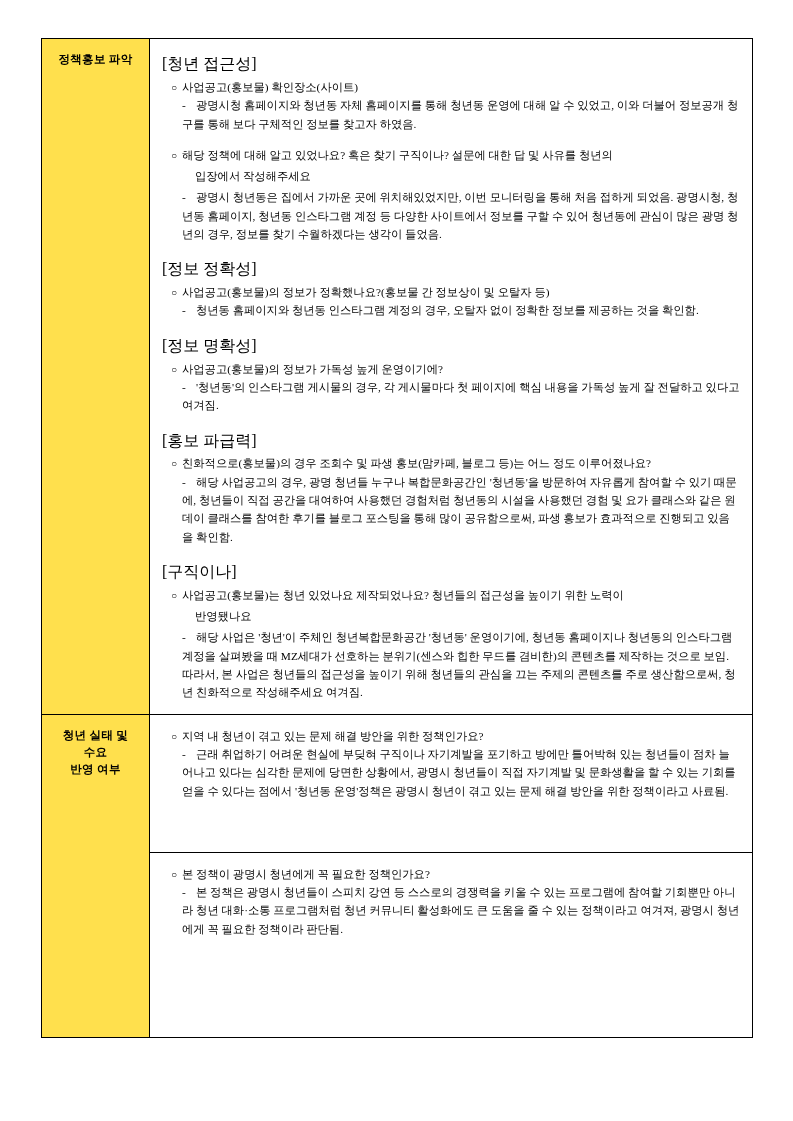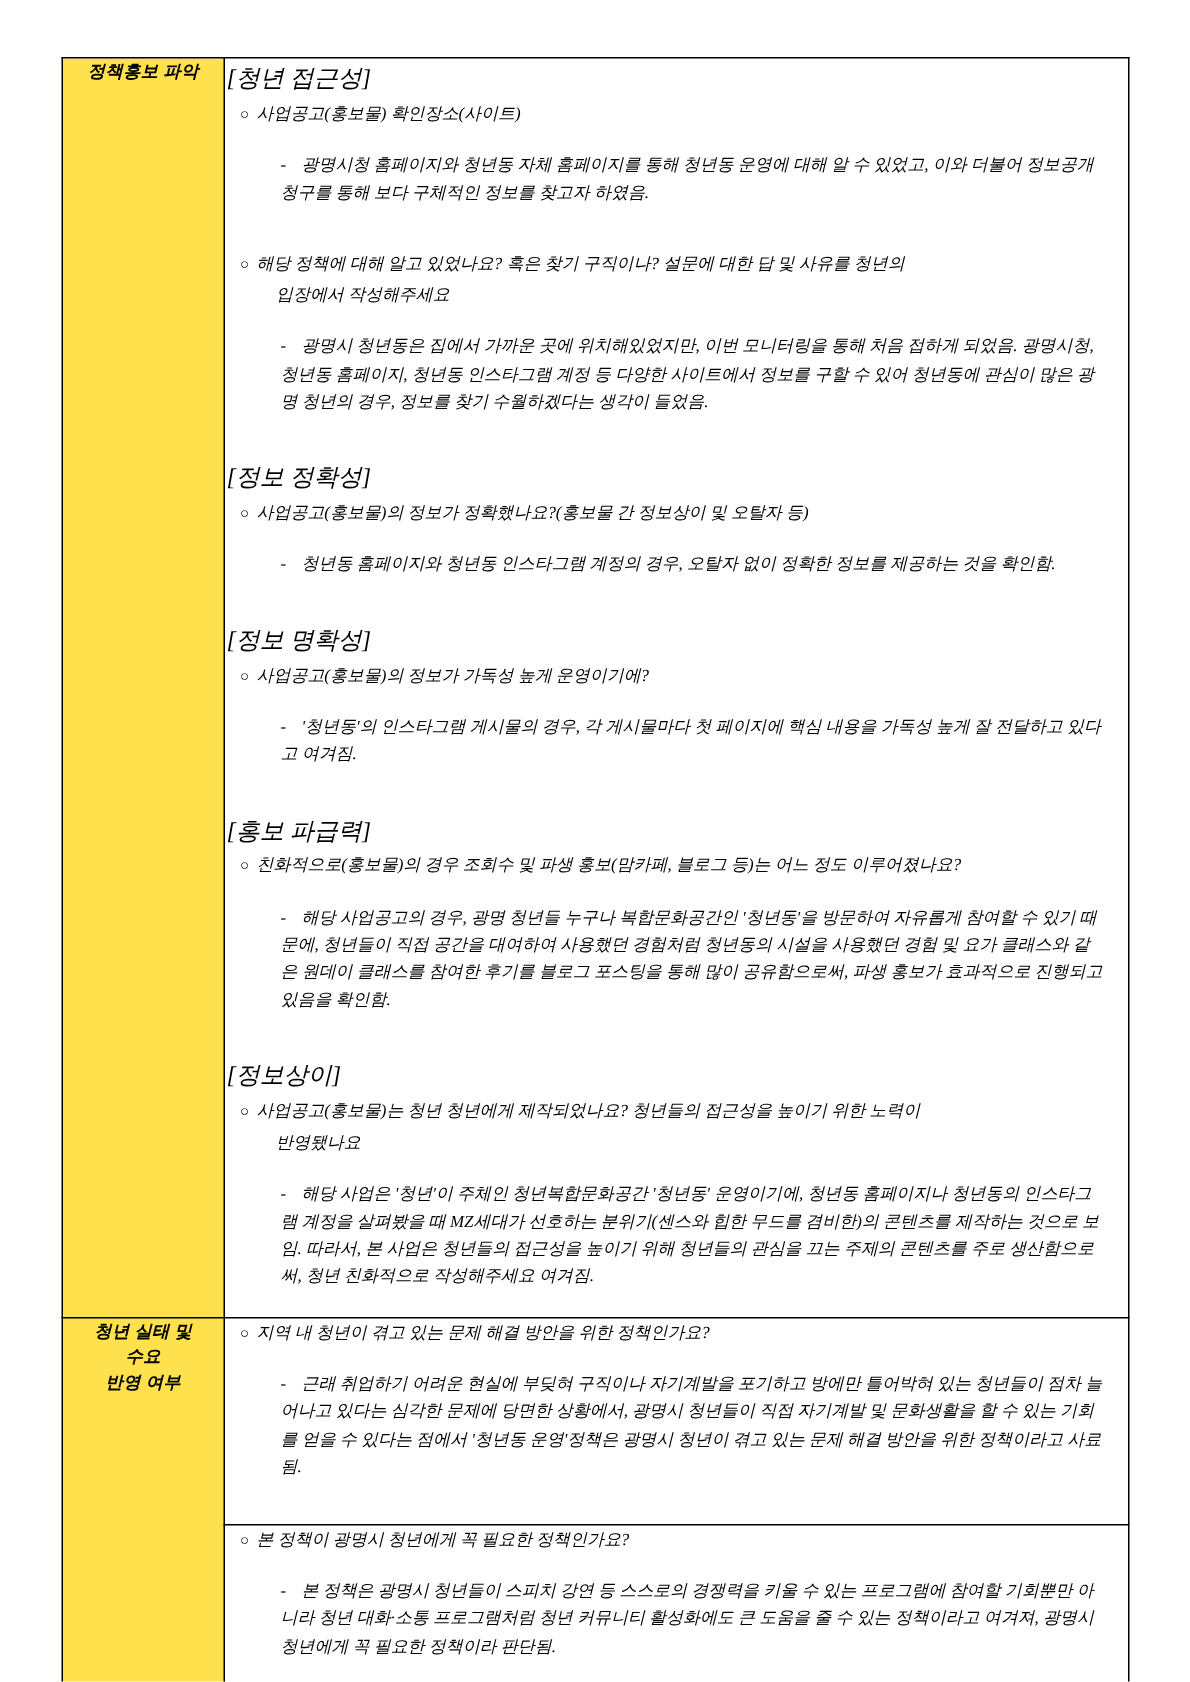--- a/index.html
+++ b/index.html
@@ -21,22 +21,21 @@
     padding: 38px 41px 0 41px;
   }
   table.doc {
     width: 711px;
     border-collapse: collapse;
     table-layout: fixed;
   }
   table.doc td {
     border: 1px solid #000000;
     vertical-align: top;
-    padding: 1px;
-    font-style: italic;
+    padding: 12px;
   }
   td.label-cell {
     width: 108px;
     background: #FFE04D;
     text-align: center;
     vertical-align: middle;
     font-weight: bold;
     font-size: 11.5px;
     line-height: 1.5;
     padding: 4px 2px;
@@ -61,21 +60,21 @@
   .q-line .bullet {
     display: inline-block;
     width: 11px;
     font-size: 10px;
   }
   .q-cont {
     margin: 3px;
     padding-left: 30px;
   }
   .a-line {
-    margin: 16px;
+    margin: 0;
     padding-left: 20px;
   }
   .a-line .dash {
     display: inline-block;
     width: 14px;
   }
   .gap { height: 13px; }
 </style>
 </head>
 <body>
@@ -140,23 +139,23 @@
               <span class="bullet">○</span><span>친화적으로(홍보물)의 경우 조회수 및 파생 홍보(맘카페, 블로그 등)는 어느 정도 이루어졌나요?</span>
             </div>
             <div class="a-line">
               <span class="dash">-</span><span>해당 사업공고의 경우, 광명 청년들 누구나 복합문화공간인 '청년동'을 방문하여 자유롭게 참여할 수 있기 때문에, 청년들이 직접 공간을 대여하여 사용했던 경험처럼 청년동의 시설을 사용했던 경험 및 요가 클래스와 같은 원데이 클래스를 참여한 후기를 블로그 포스팅을 통해 많이 공유함으로써, 파생 홍보가 효과적으로 진행되고 있음을 확인함.</span>
             </div>
           </div>
 
           <div class="gap"></div>
 
           <div class="block">
-            <div class="sect-head">[정보상이]</div>
+            <div class="sect-head">[구직이나]</div>
             <div class="q-line">
-              <span class="bullet">○</span><span>사업공고(홍보물)는 청년 청년에게 제작되었나요? 청년들의 접근성을 높이기 위한 노력이</span>
+              <span class="bullet">○</span><span>사업공고(홍보물)는 청년 있었나요 제작되었나요? 청년들의 접근성을 높이기 위한 노력이</span>
             </div>
             <div class="q-cont">반영됐나요</div>
             <div class="a-line">
               <span class="dash">-</span><span>해당 사업은 '청년'이 주체인 청년복합문화공간 '청년동' 운영이기에, 청년동 홈페이지나 청년동의 인스타그램 계정을 살펴봤을 때 MZ세대가 선호하는 분위기(센스와 힙한 무드를 겸비한)의 콘텐츠를 제작하는 것으로 보임. 따라서, 본 사업은 청년들의 접근성을 높이기 위해 청년들의 관심을 끄는 주제의 콘텐츠를 주로 생산함으로써, 청년 친화적으로 작성해주세요 여겨짐.</span>
             </div>
           </div>
 
         </td>
       </tr>
 

